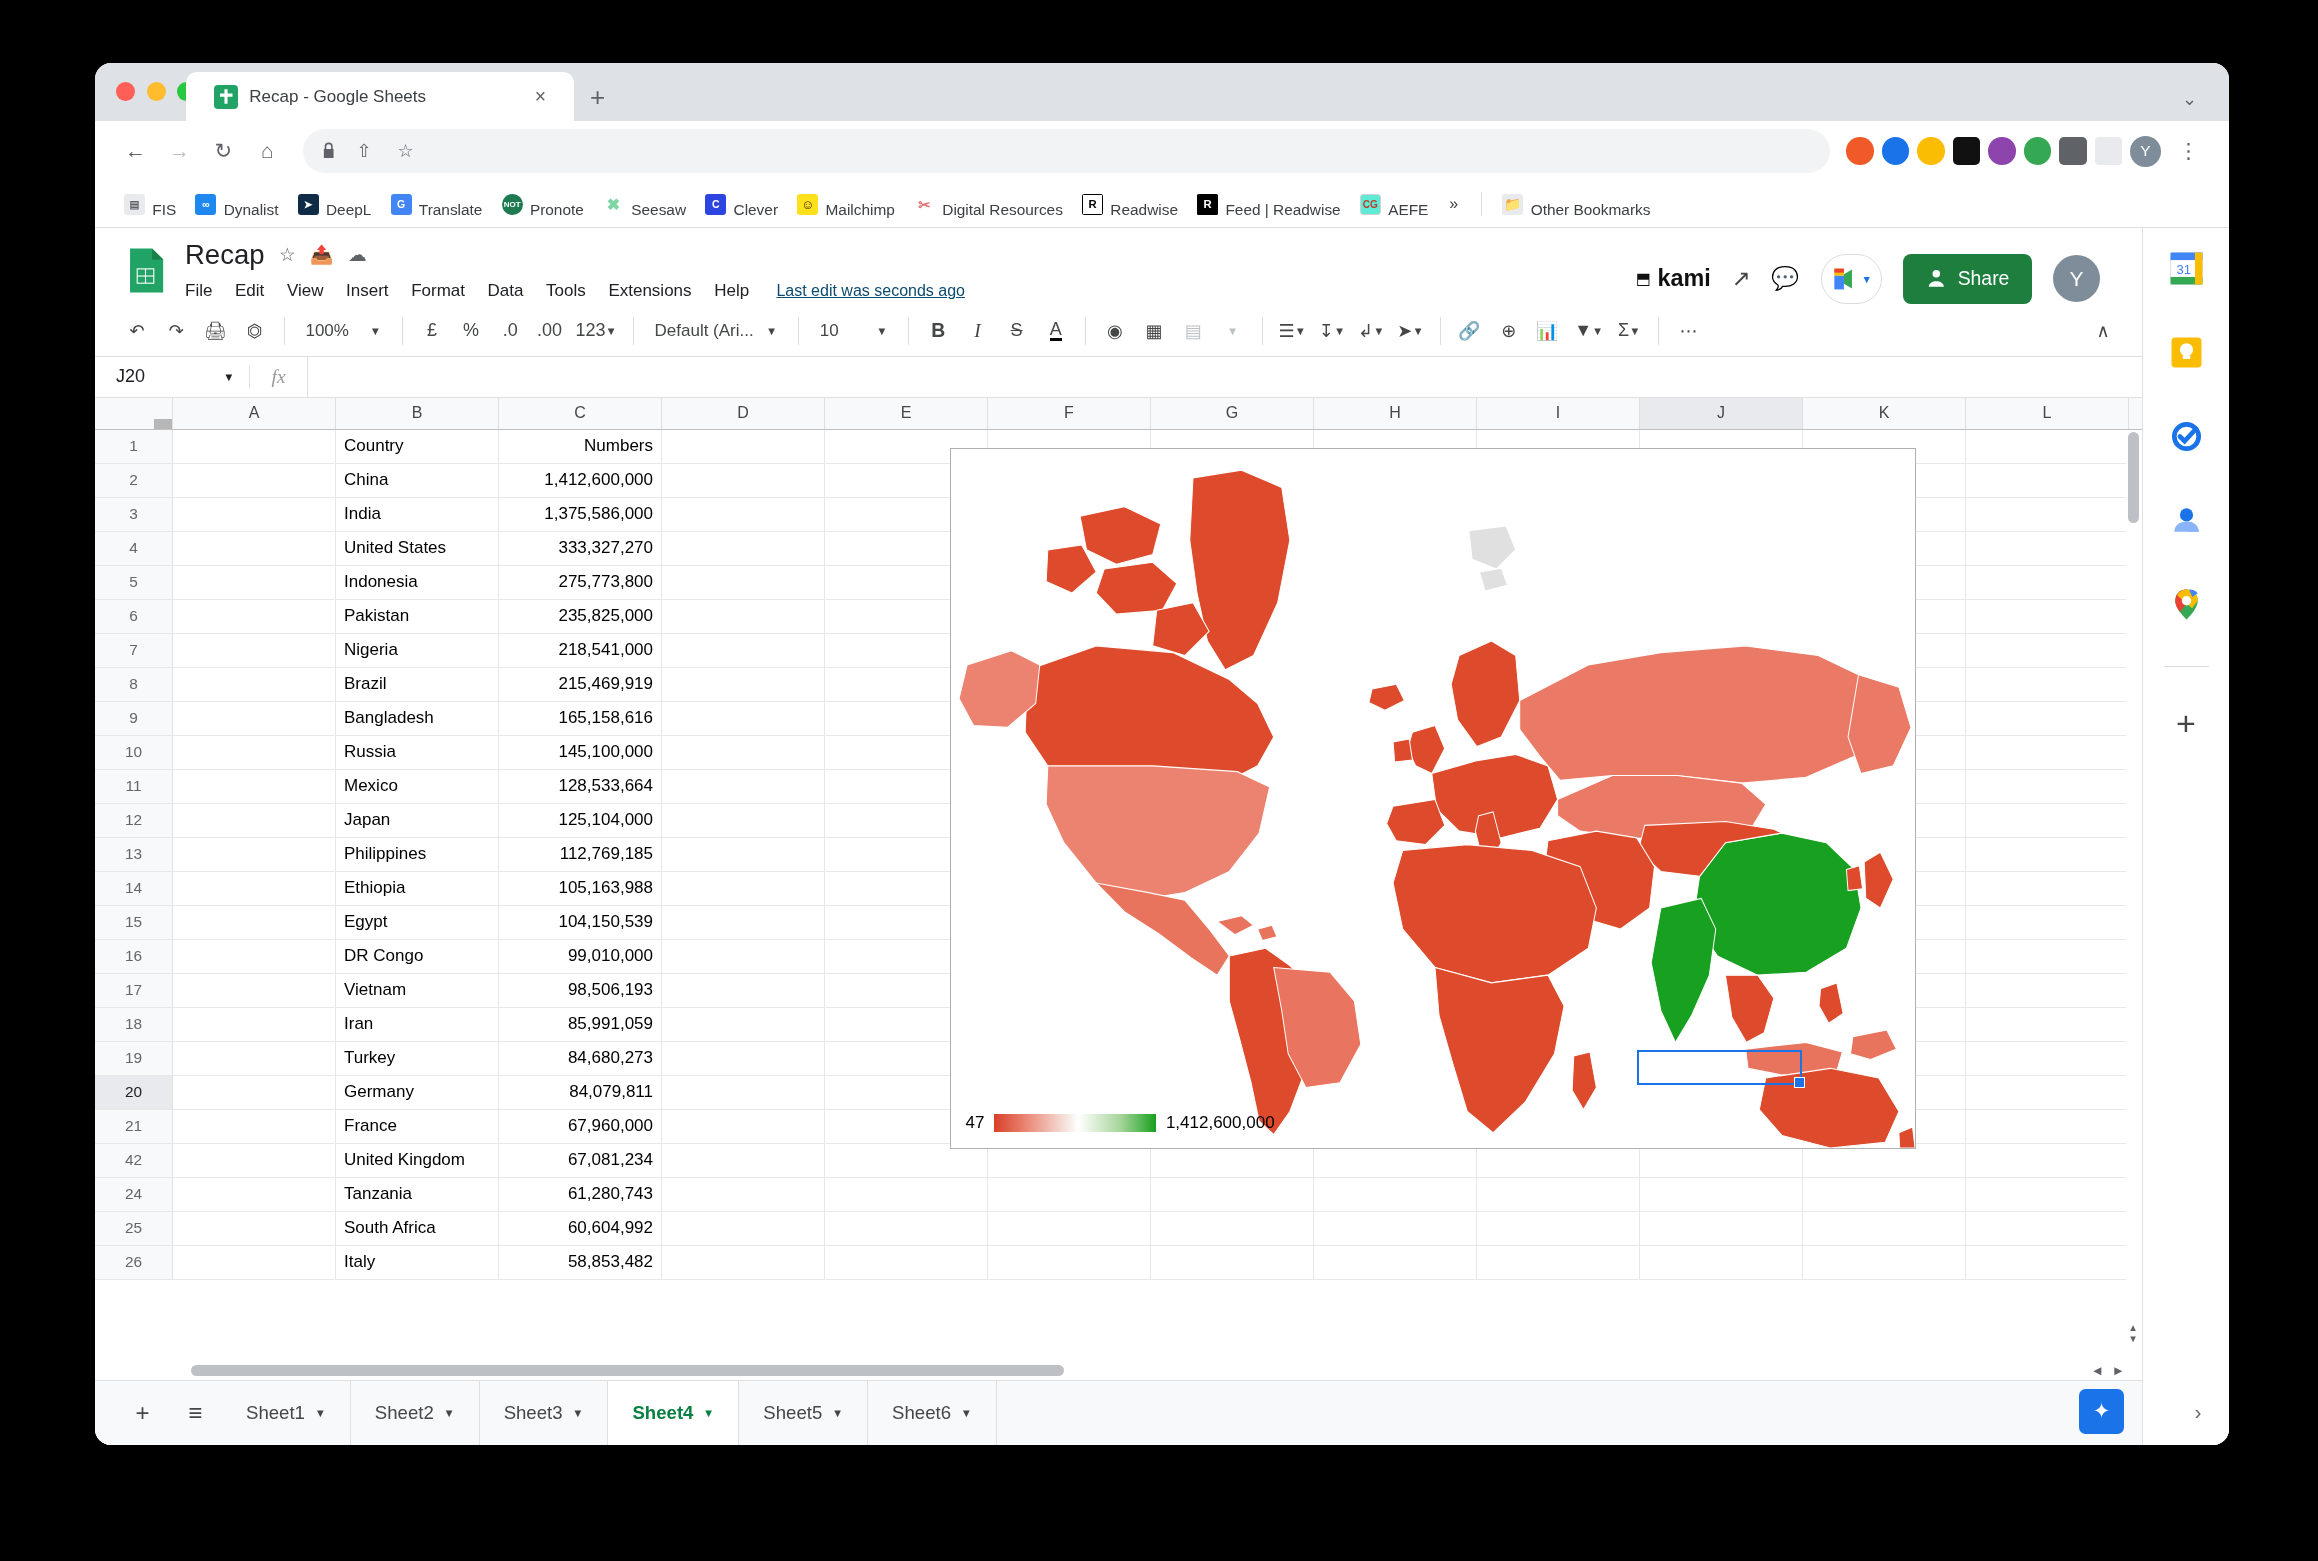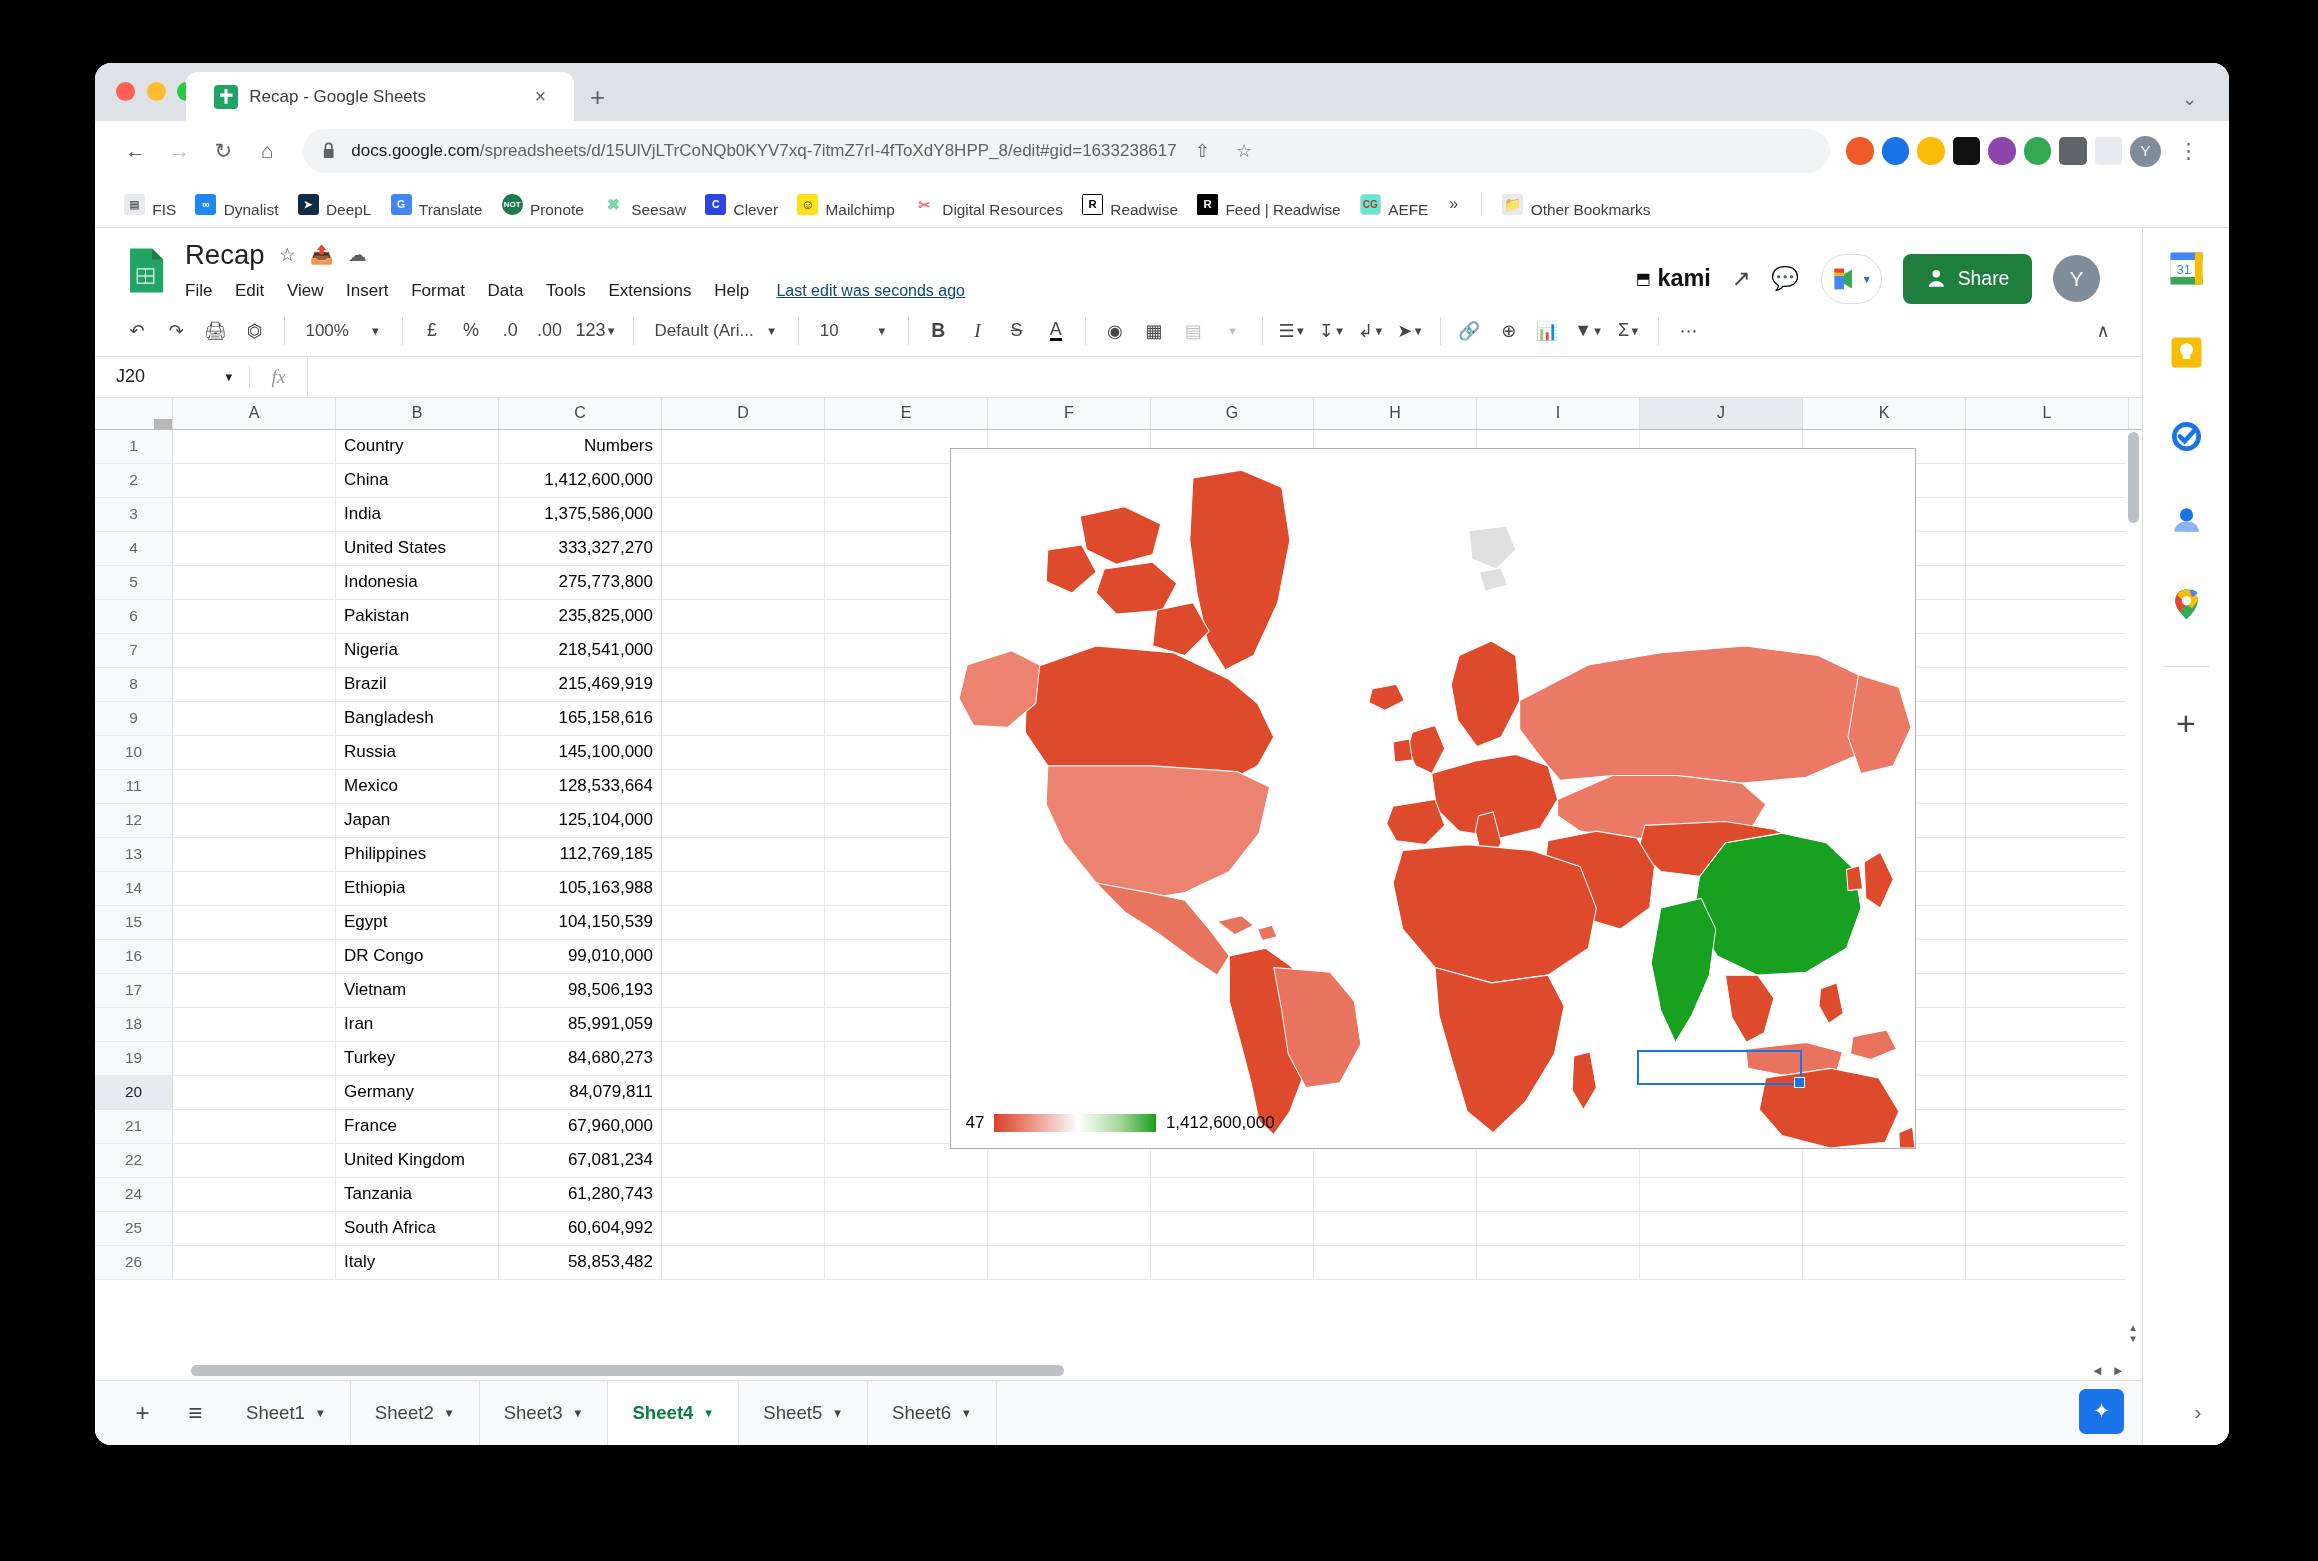--- a/index.html
+++ b/index.html
@@ -244,21 +244,20 @@
 
   <div class="omnirow">
     <div class="navbtn">←</div>
     <div class="navbtn disabled">→</div>
     <div class="navbtn">↻</div>
     <div class="navbtn">⌂</div>
     <div class="omnibox">
       <svg class="lock" viewBox="0 0 24 24">
         <path fill="#5f6368" d="M12 2a5 5 0 0 0-5 5v3H6v11h12V10h-1V7a5 5 0 0 0-5-5zm0 2a3 3 0 0 1 3 3v3H9V7a3 3 0 0 1 3-3z"></path>
       </svg>
-      <span class="url"><b>docs.google.com</b><span>/spreadsheets/d/15UlVjLTrCoNQb0KYV7xq-7itmZ7rI-4fToXdY8HPP_8/edit#gid=1633238617</span></span>
       <span class="omni-icon">⇧</span>
       <span class="omni-icon">☆</span>
     </div>
     <div class="ext-row">
       <div class="ext" style="background:#f05a28"></div>
       <div class="ext" style="background:#1a73e8"></div>
       <div class="ext" style="background:#fbbc04"></div>
       <div class="ext" style="background:#111;border-radius:4.9px"></div>
       <div class="ext" style="background:#8e44ad"></div>
       <div class="ext" style="background:#34a853"></div>
@@ -784,21 +783,21 @@
                 <div class="cell txt"></div>
                 <div class="cell txt"></div>
                 <div class="cell txt"></div>
                 <div class="cell txt"></div>
                 <div class="cell txt"></div>
                 <div class="cell txt"></div>
                 <div class="cell txt"></div>
                 <div class="cell txt"></div>
               </div>
               <div class="row">
-                <div class="rh">22</div>
+                <div class="rh">42</div>
                 <div class="cell txt"></div>
                 <div class="cell txt">United Kingdom</div>
                 <div class="cell num">67,081,234</div>
                 <div class="cell txt"></div>
                 <div class="cell txt"></div>
                 <div class="cell txt"></div>
                 <div class="cell txt"></div>
                 <div class="cell txt"></div>
                 <div class="cell txt"></div>
                 <div class="cell txt"></div>

